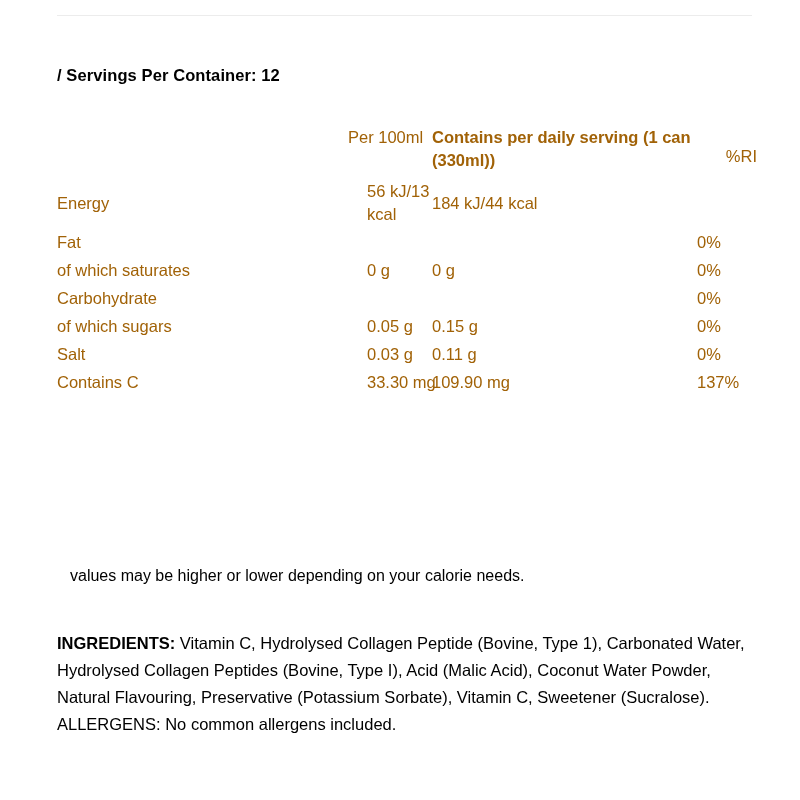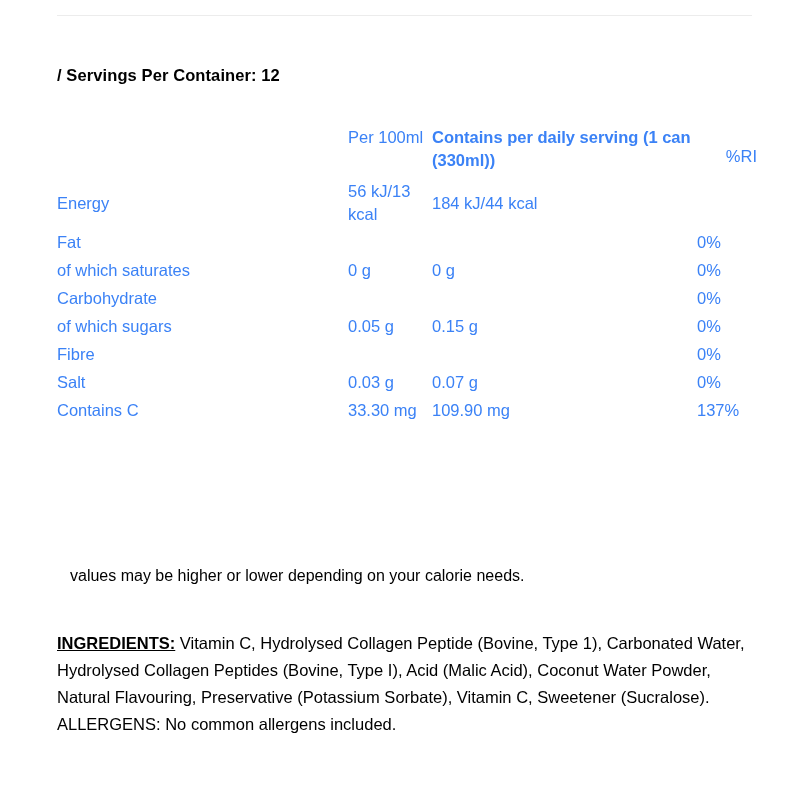--- a/index.html
+++ b/index.html
@@ -63,21 +63,21 @@
   .nutrition-table th,
   .nutrition-table td {
     padding: 0;
     margin: 0;
     border: 0;
     font-size: 16.5px;
     font-weight: normal;
     text-align: left;
     vertical-align: middle;
     line-height: 23px;
-    color: #3b82f6;
+    color: #a16207;
   }
 
   .nutrition-table thead th {
     vertical-align: top;
     padding-bottom: 6px;
     white-space: normal;
   }
   .nutrition-table thead th.th-serv {
     white-space: nowrap;
     overflow: visible;
@@ -105,20 +105,21 @@
   }
   .nutrition-table tbody td.cell-name  { padding-right: 6px; }
   .nutrition-table tbody td.cell-per   { padding-right: 6px; }
   .nutrition-table tbody td.cell-serv  { padding-right: 6px; }
   .nutrition-table tbody td.cell-ri    { }
 
   
   .nutrition-table tbody td.cell-per .v {
     display: block;
     width: 74px;
+    margin-left: 19px;
   }
   .nutrition-table tbody td.cell-name .v {
     display: block;
     width: 285px;
   }
 
   
   .footnote {
     position: absolute;
     left: 70px;
@@ -135,21 +136,20 @@
     position: absolute;
     left: 57px;
     top: 630px;
     width: 700px;
     font-size: 16.5px;
     line-height: 27px;
     text-align: left;
   }
   .ingredients .ing-label {
     font-weight: bold;
-    text-decoration: underline;
   }
 </style>
 </head>
 <body>
 
 <div class="page">
 
   <div class="top-rule"></div>
 
   <div class="product-title">
@@ -219,36 +219,26 @@
             <span class="v">of which sugars</span>
           </td>
           <td class="cell-per">
             <span class="v">0.05 g</span>
           </td>
           <td class="cell-serv"><span class="v">0.15 g</span></td>
           <td class="cell-ri"><span class="v">0%</span></td>
         </tr>
         <tr>
           <td class="cell-name">
-            <span class="v">Fibre</span>
-          </td>
-          <td class="cell-per">
-            <span class="v"></span>
-          </td>
-          <td class="cell-serv"><span class="v"></span></td>
-          <td class="cell-ri"><span class="v">0%</span></td>
-        </tr>
-        <tr>
-          <td class="cell-name">
             <span class="v">Salt</span>
           </td>
           <td class="cell-per">
             <span class="v">0.03 g</span>
           </td>
-          <td class="cell-serv"><span class="v">0.07 g</span></td>
+          <td class="cell-serv"><span class="v">0.11 g</span></td>
           <td class="cell-ri"><span class="v">0%</span></td>
         </tr>
         <tr>
           <td class="cell-name">
             <span class="v">Contains C</span>
           </td>
           <td class="cell-per">
             <span class="v">33.30 mg</span>
           </td>
           <td class="cell-serv"><span class="v">109.90 mg</span></td>

